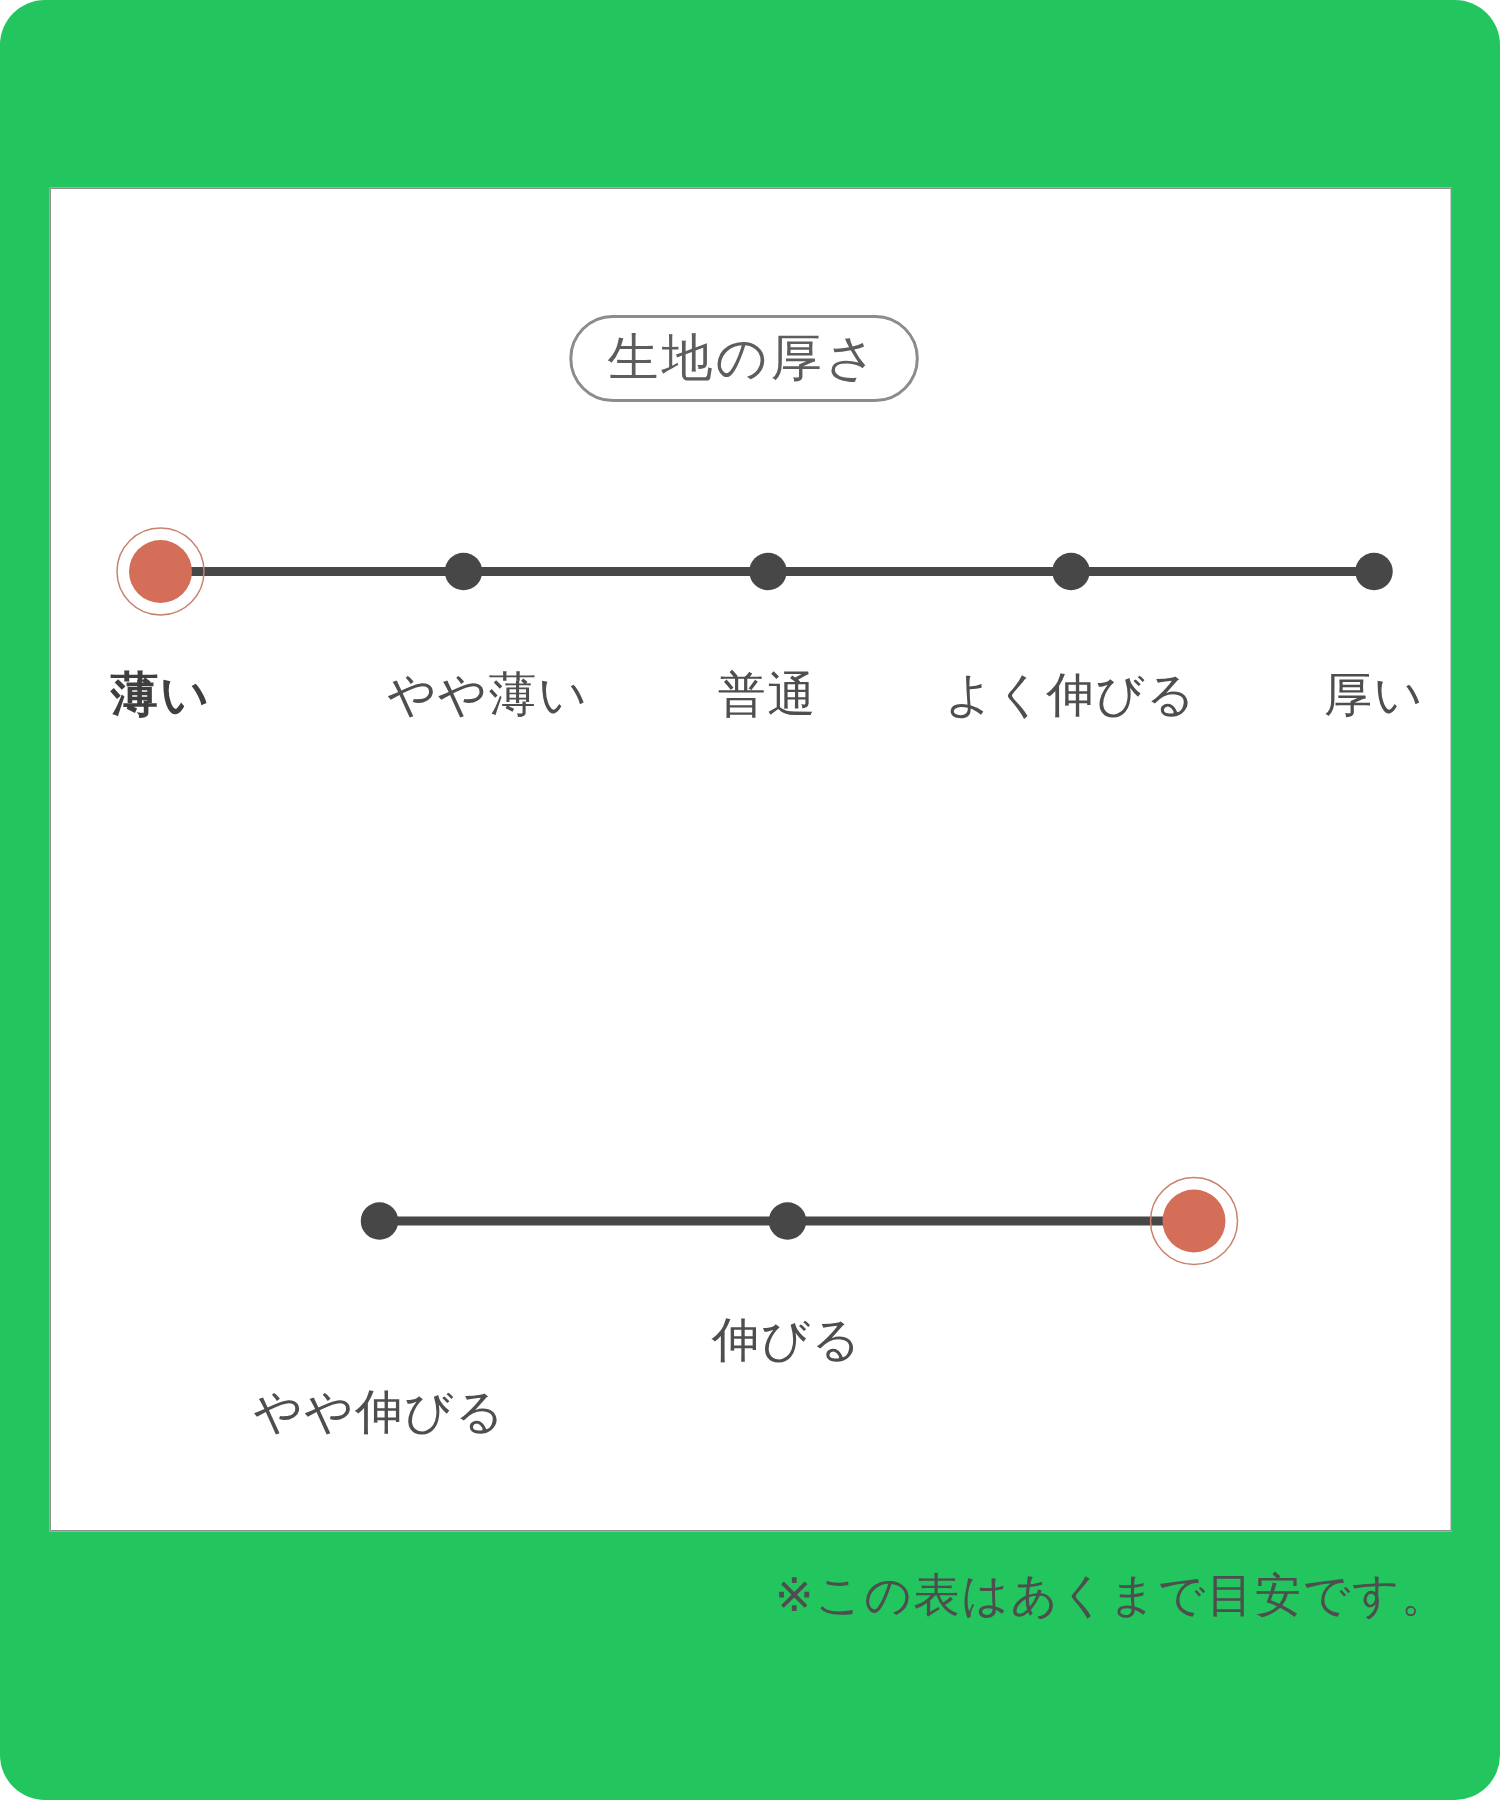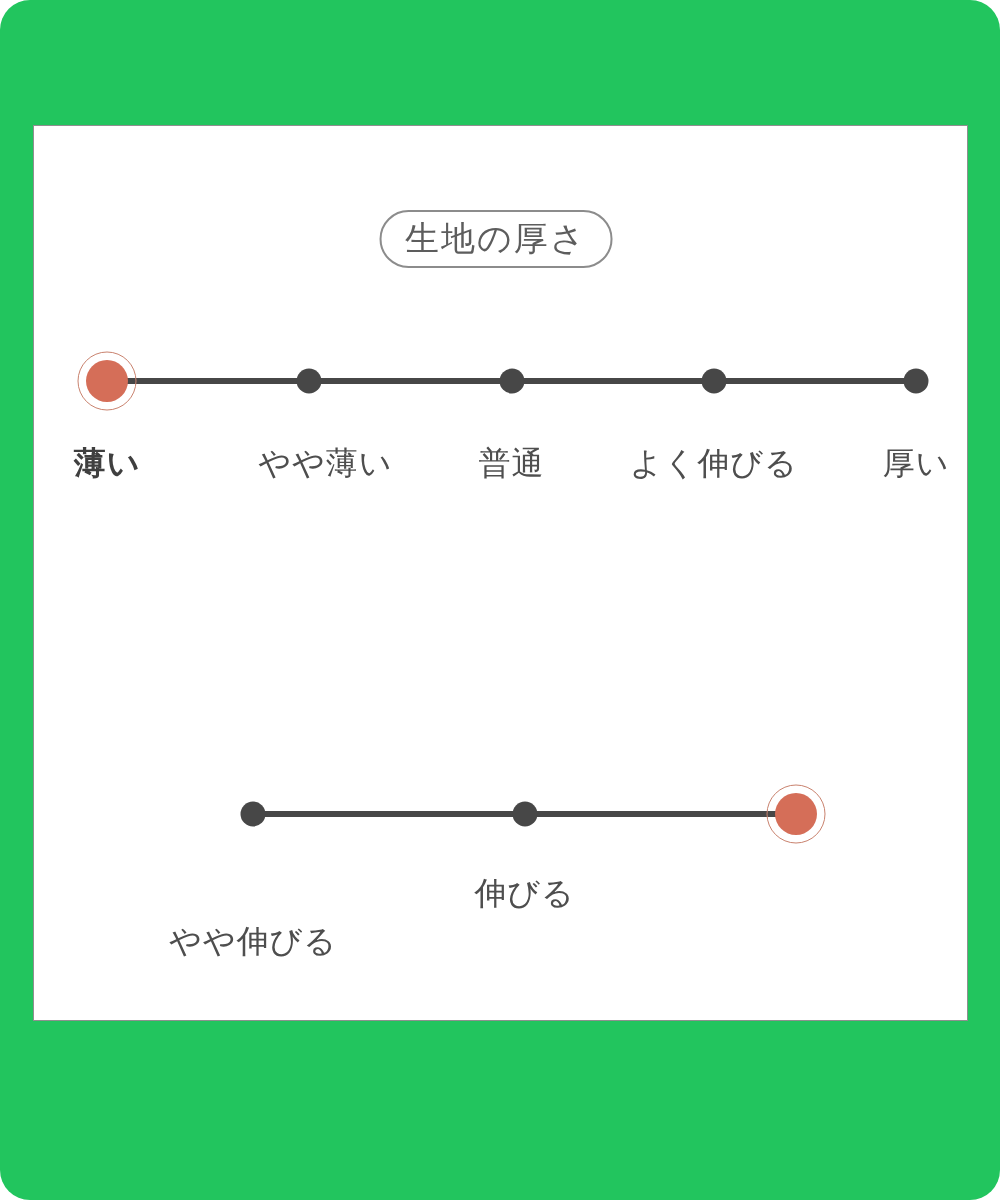--- a/index.html
+++ b/index.html
@@ -115,13 +115,14 @@
         <div class="dot" style="left: 209px; top: 688px;"></div>
         <div class="scale-label" style="left: 209px; top: 751px; margin-top: 48px;">やや伸びる</div>
         <div class="dot" style="left: 480.5px; top: 688px;"></div>
         <div class="scale-label" style="left: 480.5px; top: 751px;">伸びる</div>
         <div class="ring" style="left: 752px; top: 688px;"></div>
         <div class="dot selected" style="left: 752px; top: 688px;"></div>
       </div>
 
   </div>
 
+  <div class="footer-note">※この表はあくまで目安です。</div>
 </div>
 
 </body></html>

